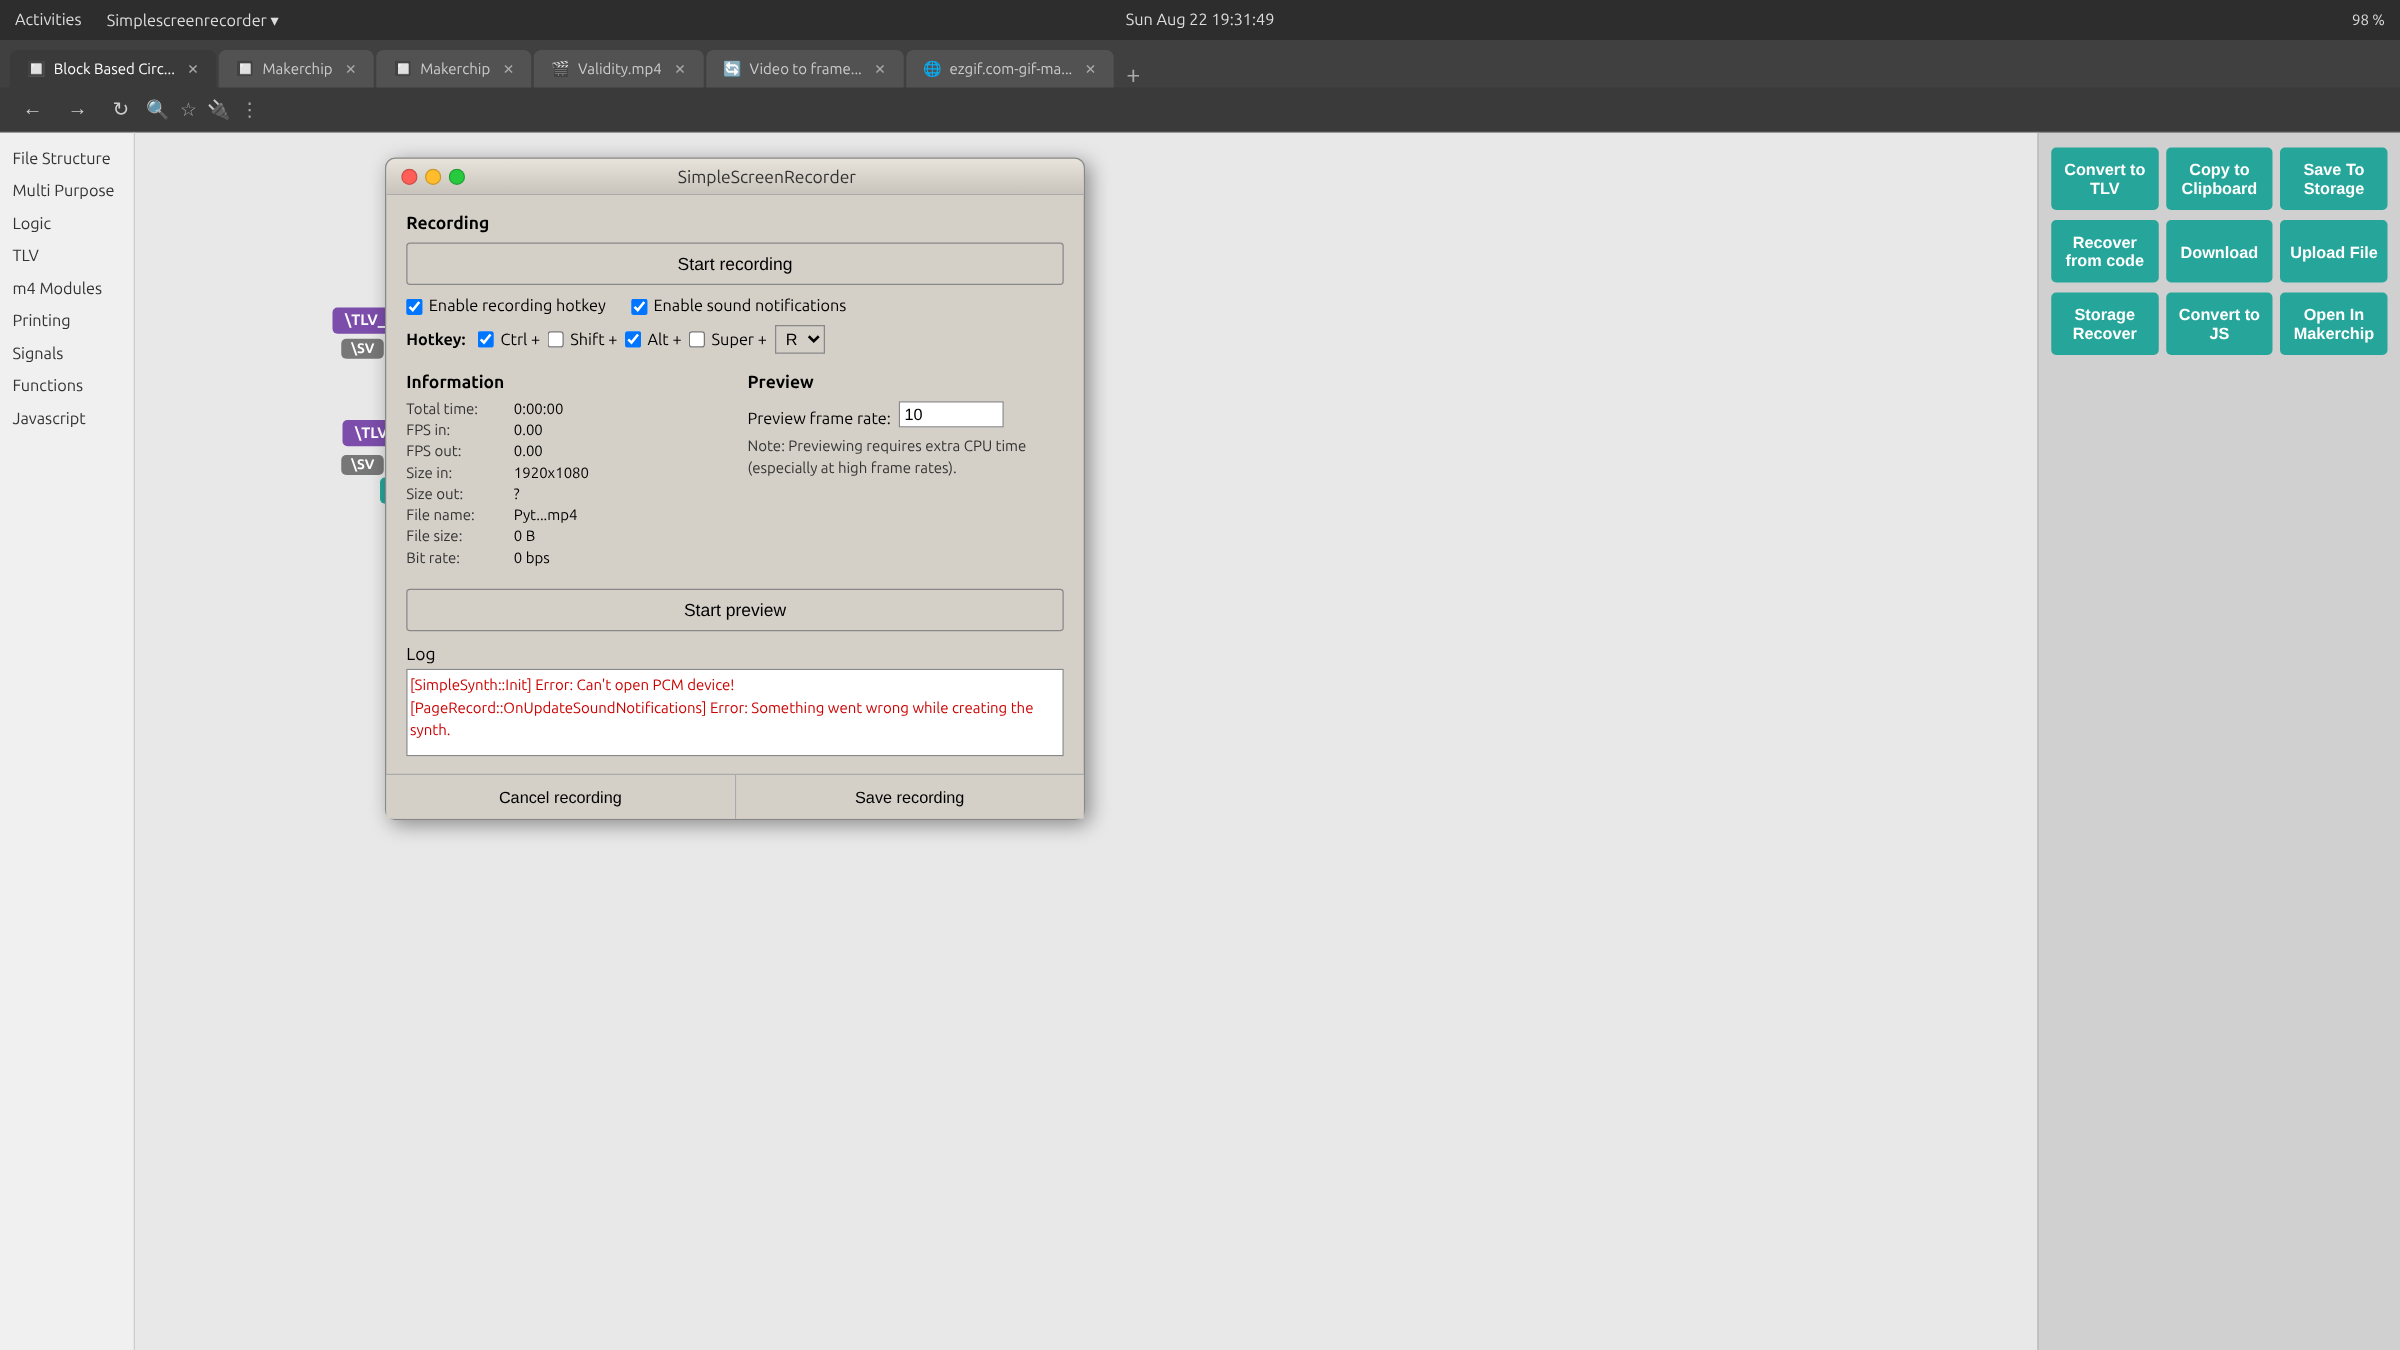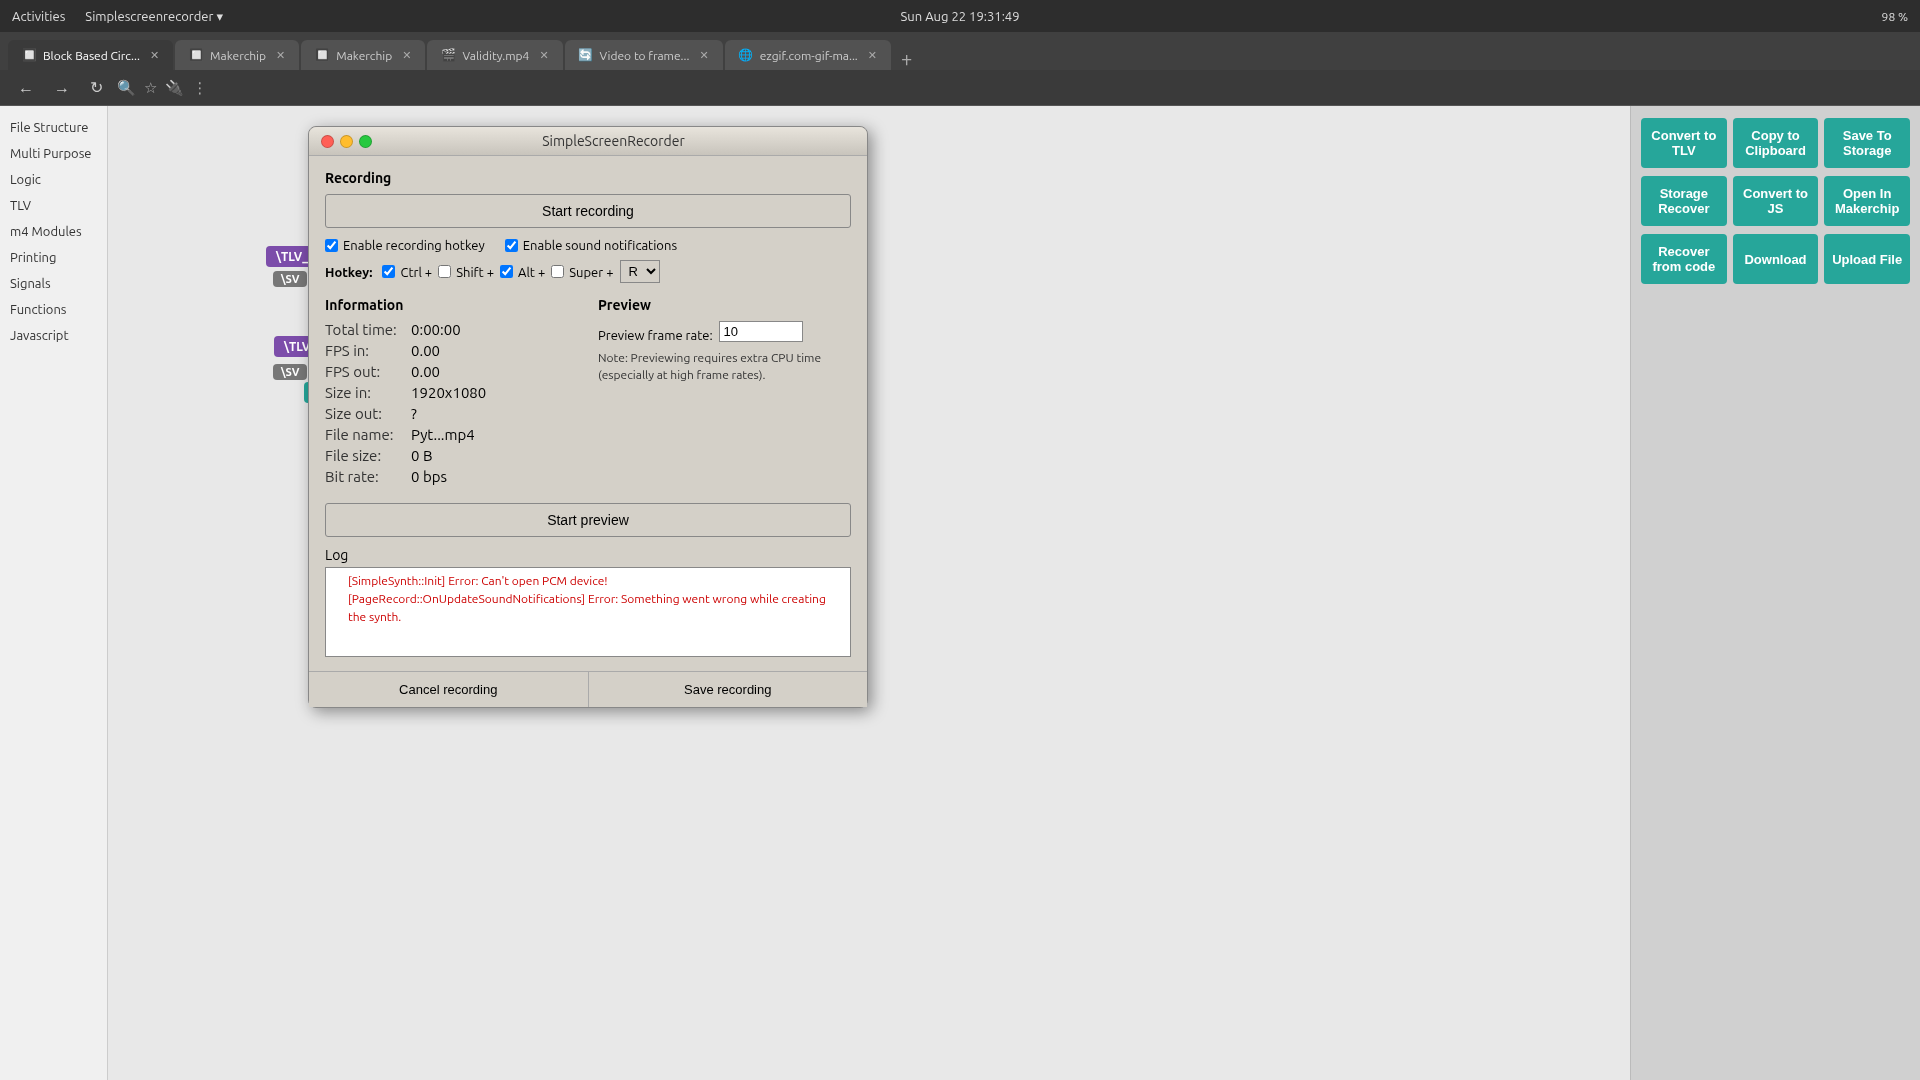--- a/index.html
+++ b/index.html
@@ -259,21 +259,21 @@
       margin-bottom: 14px;
       font-size: 13px;
     }
     .hotkey-label { font-weight: bold; margin-right: 4px; }
 
     .two-col { display: flex; gap: 20px; }
     .info-col { flex: 1; }
     .preview-col { flex: 1; }
 
     .info-label { font-weight: bold; font-size: 14px; margin-bottom: 8px; }
-    .info-row { display: flex; gap: 6px; margin-bottom: 4px; font-size: 15px; }
+    .info-row { display: flex; gap: 6px; margin-bottom: 4px; font-size: 12px; }
     .info-key { min-width: 80px; color: #333; }
     .info-val { color: #000; }
 
     .preview-label { font-weight: bold; font-size: 14px; margin-bottom: 8px; }
     .preview-fps-row { display: flex; align-items: flex-end; gap: 6px; margin-bottom: 8px; }
     .preview-fps-input {
       width: 84px;
       padding: 2px 4px;
       border: 1px solid #888;
       background: #fff;
@@ -292,23 +292,23 @@
       cursor: pointer;
       margin: 14px 0 10px;
       display: block;
     }
 
     .log-section { margin-top: 4px; }
     .log-label { font-weight: normal; font-size: 14px; margin-bottom: 4px; }
     .log-box {
       background: #fff;
       border: 1px solid #888;
-      height: 90px;
+      height: 70px;
       overflow-y: scroll;
-      padding: 4px 22px;
+      padding: 4px 2px;
       font-size: 12px;
       color: #cc0000;
       line-height: 1.5;
     }
 
     .bottom-btn-row {
       display: flex;
       border-top: 1px solid #aaa;
     }
     .bottom-btn {
@@ -585,35 +585,35 @@
       </button>
       <button class="rp-btn teal">
         <span>Copy to Clipboard</span>
       </button>
       <button class="rp-btn teal">
         <span>Save To Storage</span>
       </button>
     </div>
     <div class="right-panel-row">
       <button class="rp-btn teal">
+        <span>Recover from code</span>
+      </button>
+      <button class="rp-btn teal">
+        <span>Download</span>
+      </button>
+      <button class="rp-btn teal">
+        <span>Upload File</span>
+      </button>
+    </div>
+    <div class="right-panel-row">
+      <button class="rp-btn teal">
         <span>Storage Recover</span>
       </button>
       <button class="rp-btn teal">
         <span>Convert to JS</span>
       </button>
       <button class="rp-btn teal">
         <span>Open In Makerchip</span>
       </button>
     </div>
-    <div class="right-panel-row">
-      <button class="rp-btn teal">
-        <span>Recover from code</span>
-      </button>
-      <button class="rp-btn teal">
-        <span>Download</span>
-      </button>
-      <button class="rp-btn teal">
-        <span>Upload File</span>
-      </button>
-    </div>
   </div>
 
 </div>
 
 </body></html>

